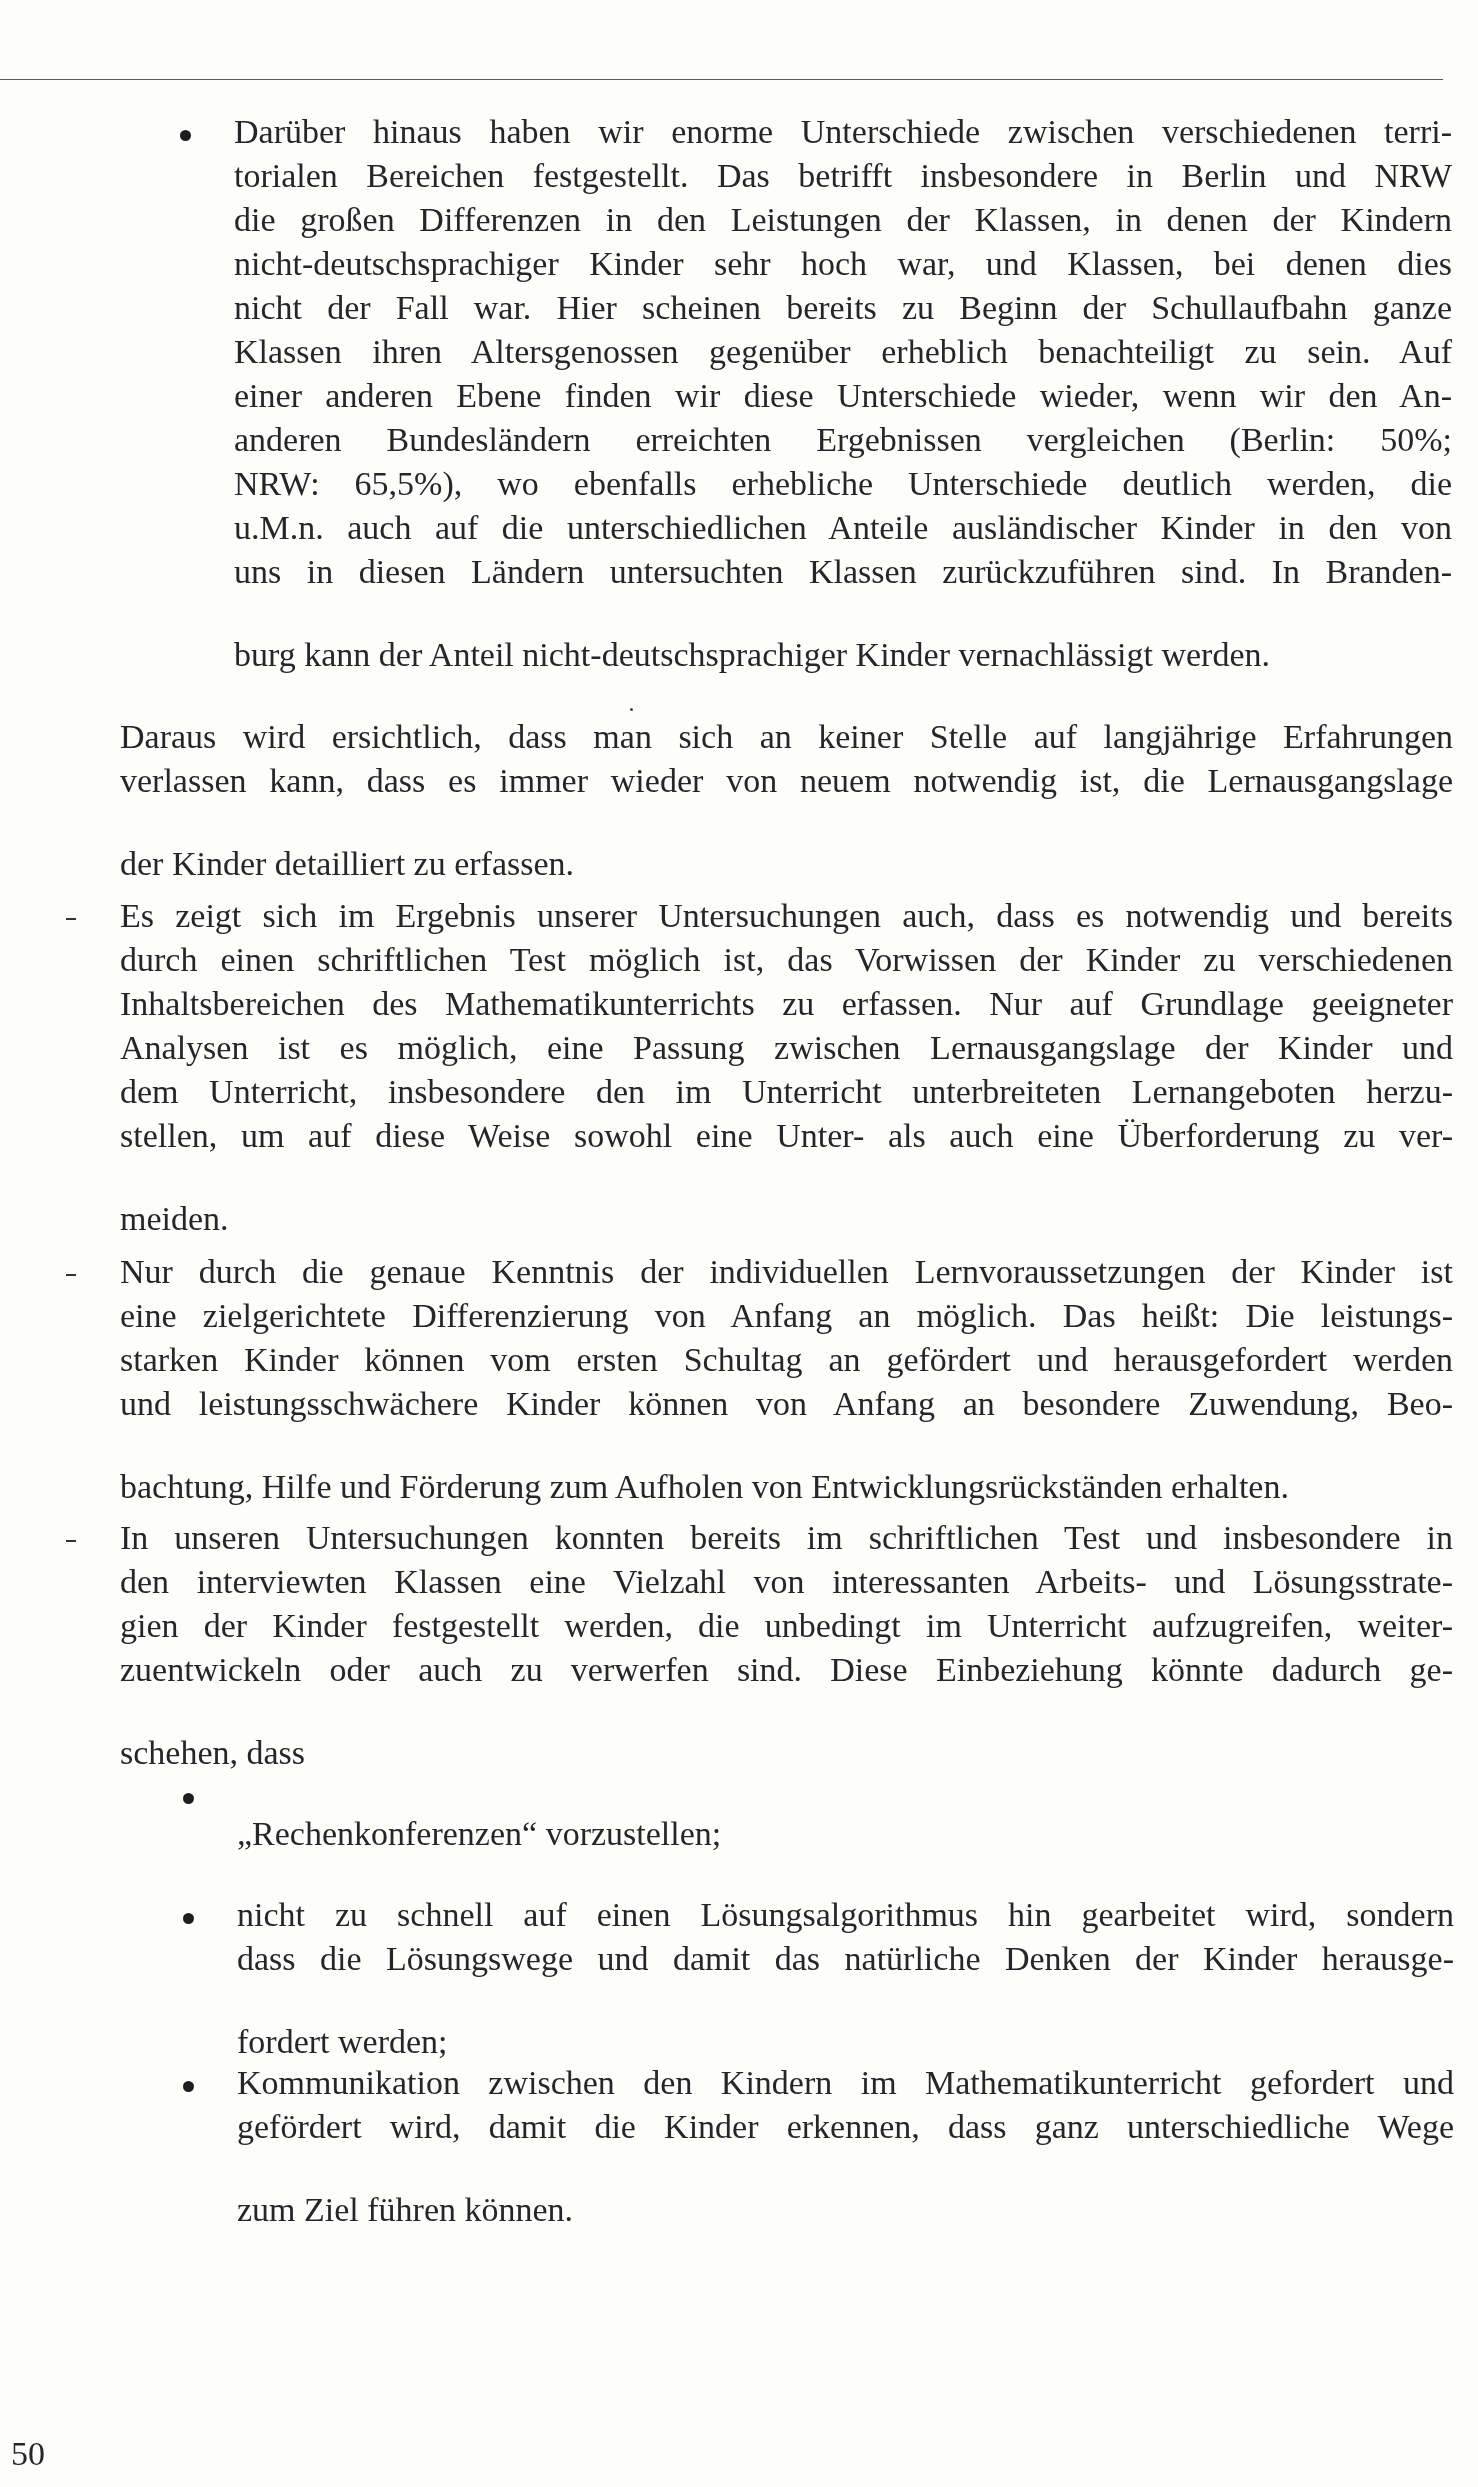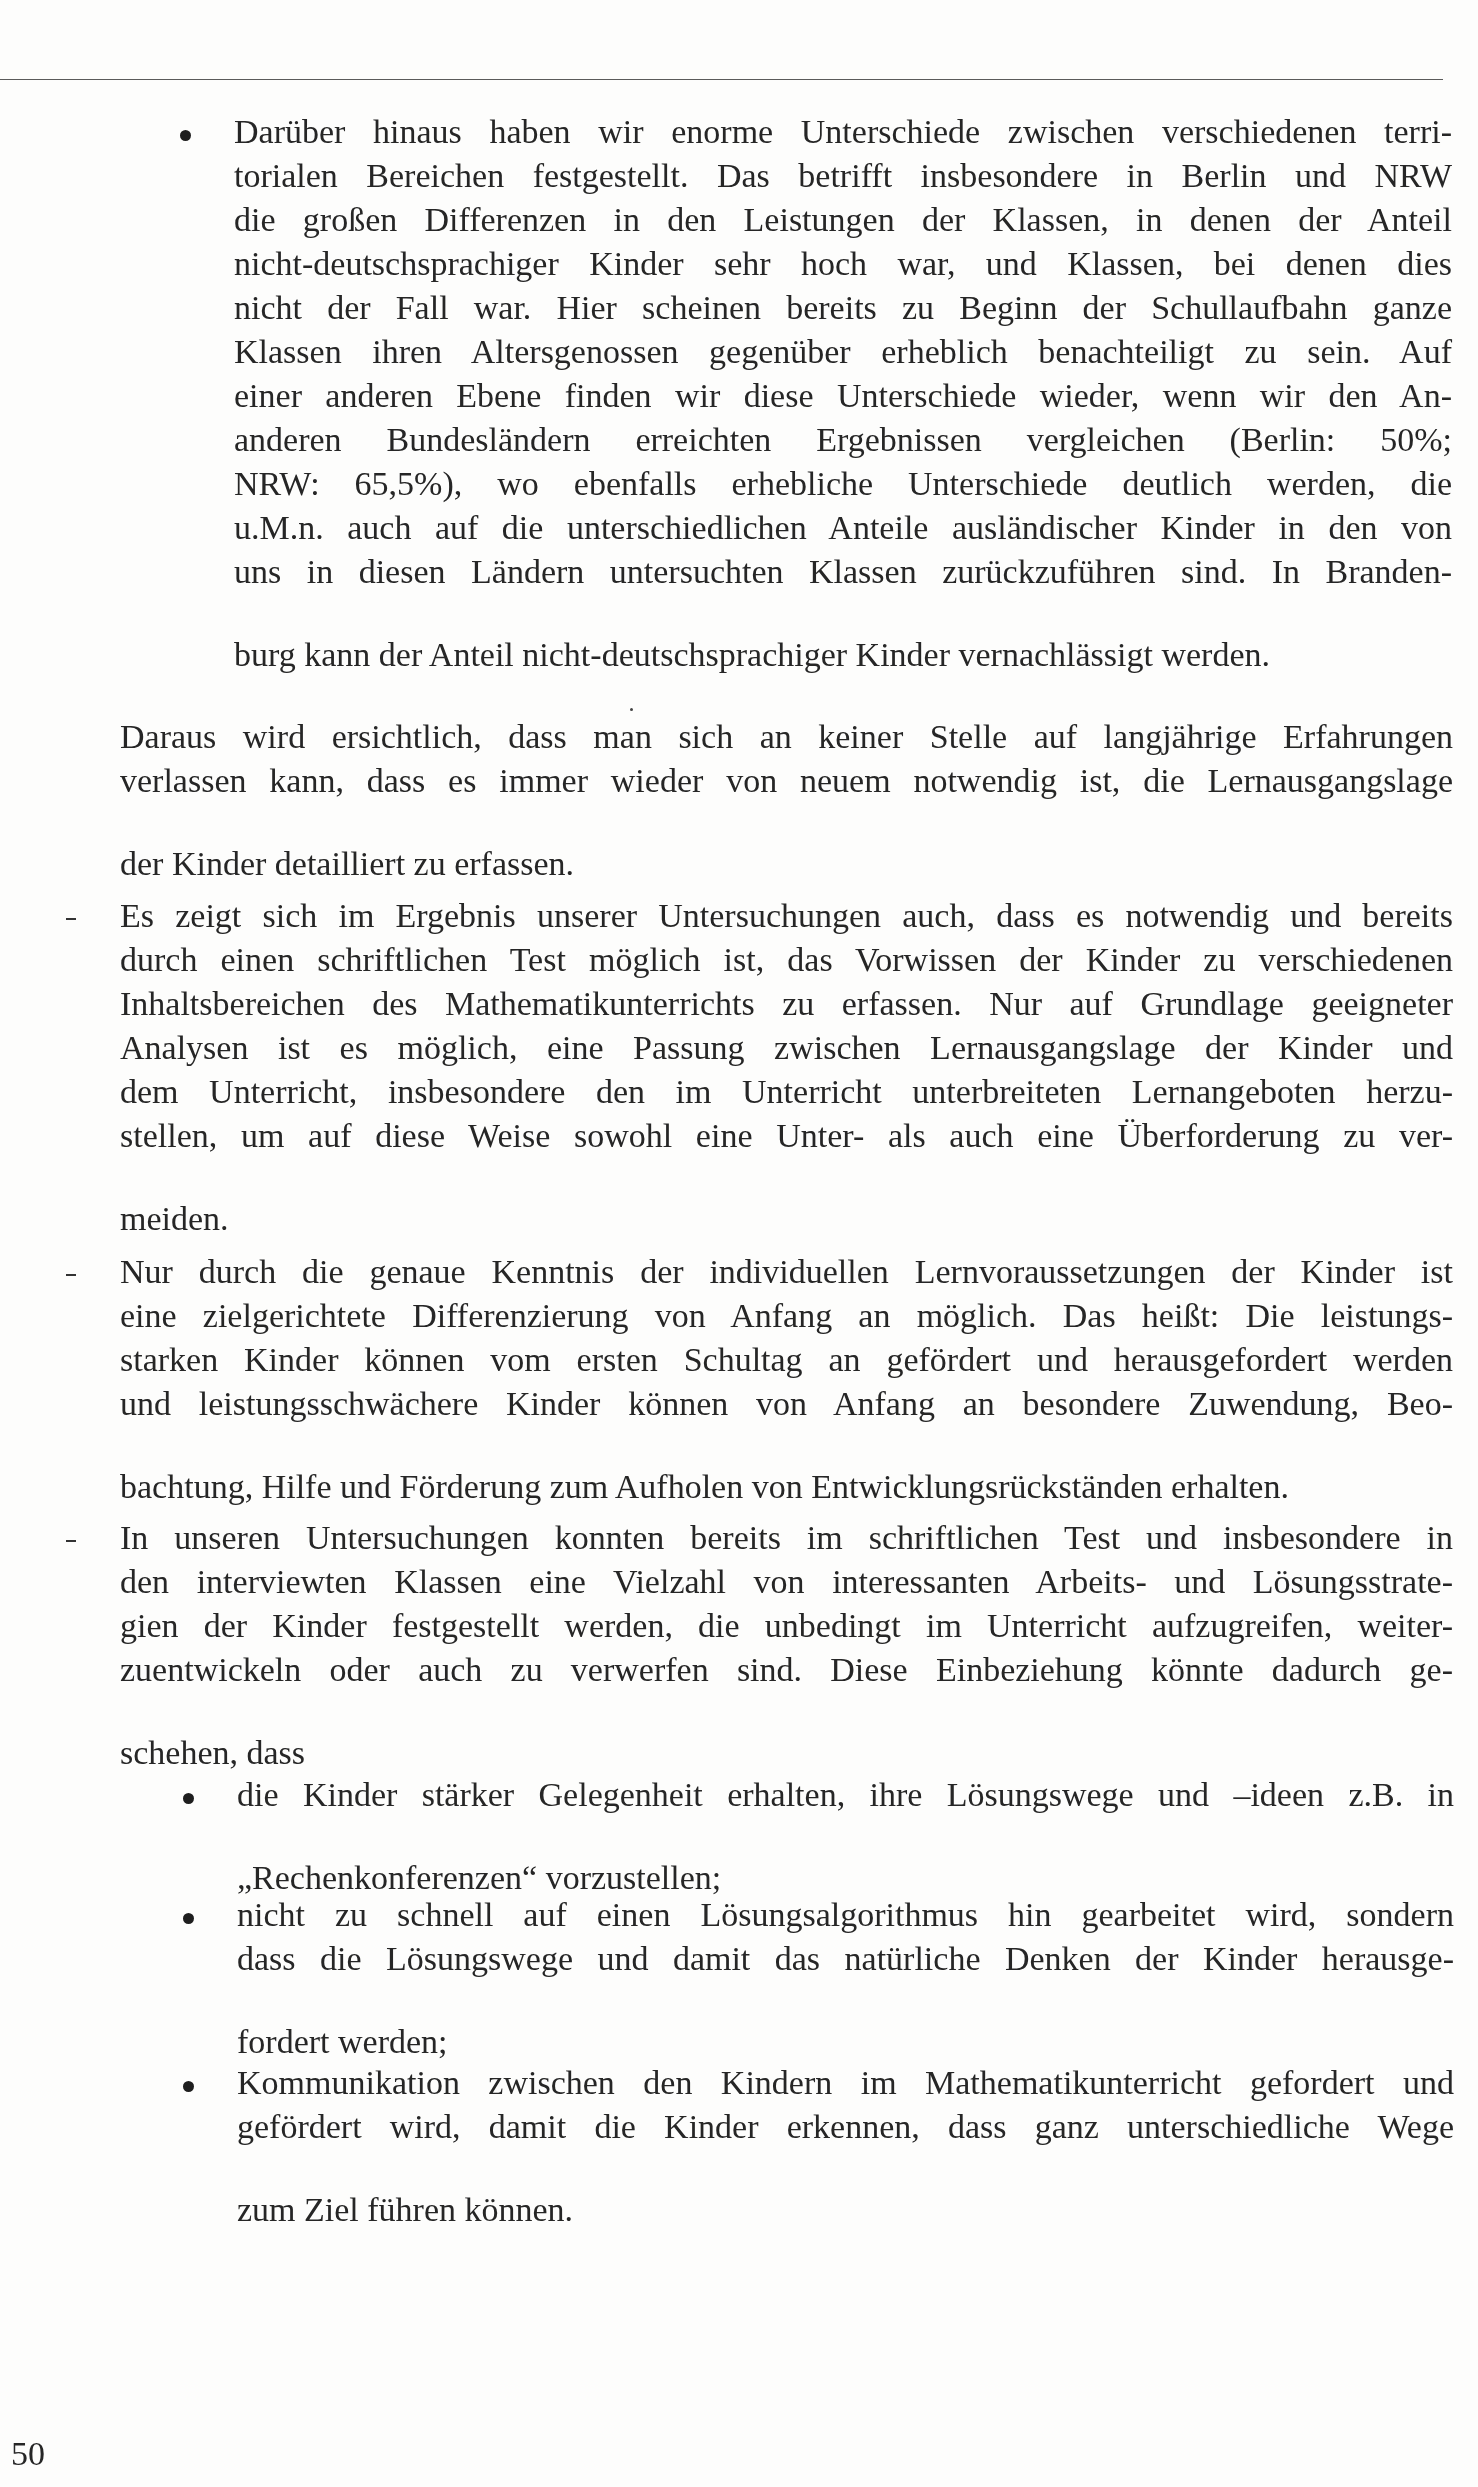--- a/index.html
+++ b/index.html
@@ -69,21 +69,21 @@
   </style>
 </head>
 <body>
 
 <div class="rule"></div>
 
 <div class="bullet-dot" style="left:180px; top:130px;"></div>
 <div class="block" style="left:234px; top:110px; width:1218px;">
   <span class="line">Darüber hinaus haben wir enorme Unterschiede zwischen verschiedenen terri-</span>
   <span class="line">torialen Bereichen festgestellt. Das betrifft insbesondere in Berlin und NRW</span>
-  <span class="line">die großen Differenzen in den Leistungen der Klassen, in denen der Anteil</span>
+  <span class="line">die großen Differenzen in den Leistungen der Klassen, in denen der Kindern</span>
   <span class="line">nicht-deutschsprachiger Kinder sehr hoch war, und Klassen, bei denen dies</span>
   <span class="line">nicht der Fall war. Hier scheinen bereits zu Beginn der Schullaufbahn ganze</span>
   <span class="line">Klassen ihren Altersgenossen gegenüber erheblich benachteiligt zu sein. Auf</span>
   <span class="line">einer anderen Ebene finden wir diese Unterschiede wieder, wenn wir den An-</span>
   <span class="line">anderen Bundesländern erreichten Ergebnissen vergleichen (Berlin: 50%;</span>
   <span class="line">NRW: 65,5%), wo ebenfalls erhebliche Unterschiede deutlich werden, die</span>
   <span class="line">u.M.n. auch auf die unterschiedlichen Anteile ausländischer Kinder in den von</span>
   <span class="line">uns in diesen Ländern untersuchten Klassen zurückzuführen sind. In Branden-</span>
   <span class="line last">burg kann der Anteil nicht-deutschsprachiger Kinder vernachlässigt werden.</span>
 </div>
@@ -120,21 +120,20 @@
 <div class="block" style="left:120px; top:1516px; width:1333px;">
   <span class="line">In unseren Untersuchungen konnten bereits im schriftlichen Test und insbesondere in</span>
   <span class="line">den interviewten Klassen eine Vielzahl von interessanten Arbeits- und Lösungsstrate-</span>
   <span class="line">gien der Kinder festgestellt werden, die unbedingt im Unterricht aufzugreifen, weiter-</span>
   <span class="line">zuentwickeln oder auch zu verwerfen sind. Diese Einbeziehung könnte dadurch ge-</span>
   <span class="line last">schehen, dass</span>
 </div>
 
 <div class="bullet-dot" style="left:183px; top:1793px;"></div>
 <div class="block" style="left:237px; top:1773px; width:1217px;">
-  <span class="line">die Kinder stärker Gelegenheit erhalten, ihre Lösungswege und –ideen z.B. in</span>
   <span class="line last">„Rechenkonferenzen“ vorzustellen;</span>
 </div>
 
 <div class="bullet-dot" style="left:183px; top:1913px;"></div>
 <div class="block" style="left:237px; top:1893px; width:1217px;">
   <span class="line">nicht zu schnell auf einen Lösungsalgorithmus hin gearbeitet wird, sondern</span>
   <span class="line">dass die Lösungswege und damit das natürliche Denken der Kinder herausge-</span>
   <span class="line last">fordert werden;</span>
 </div>
 

